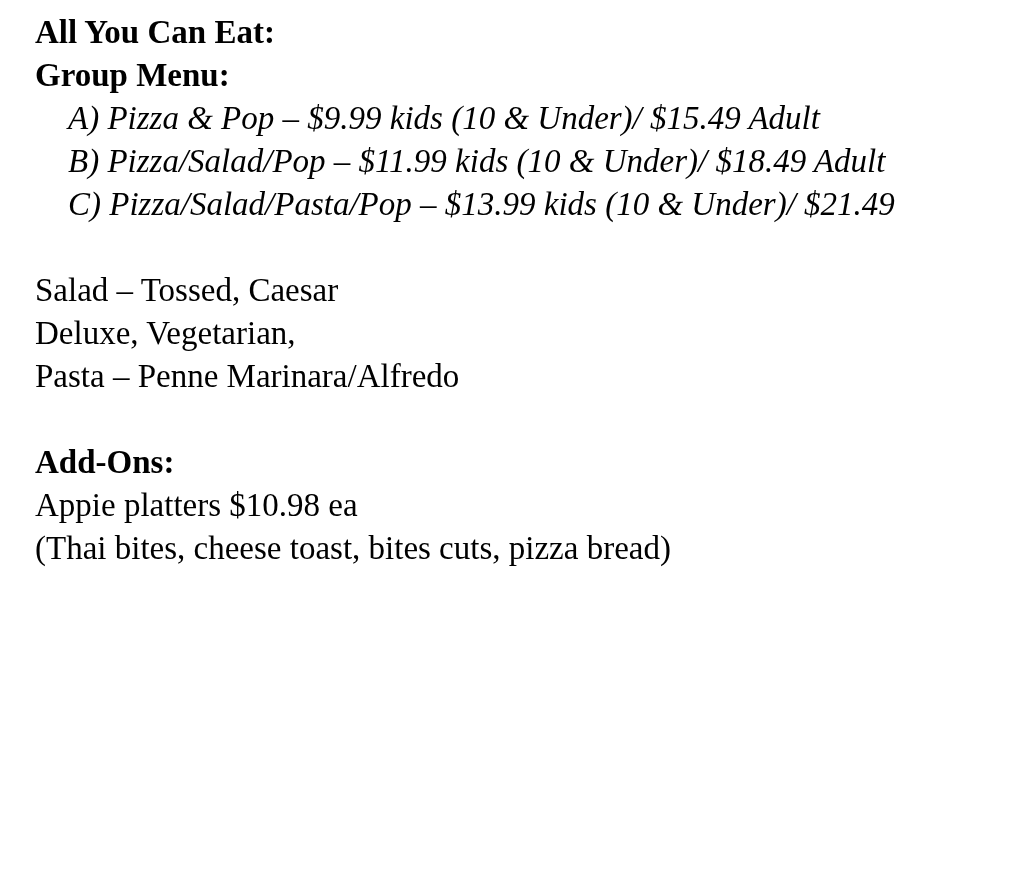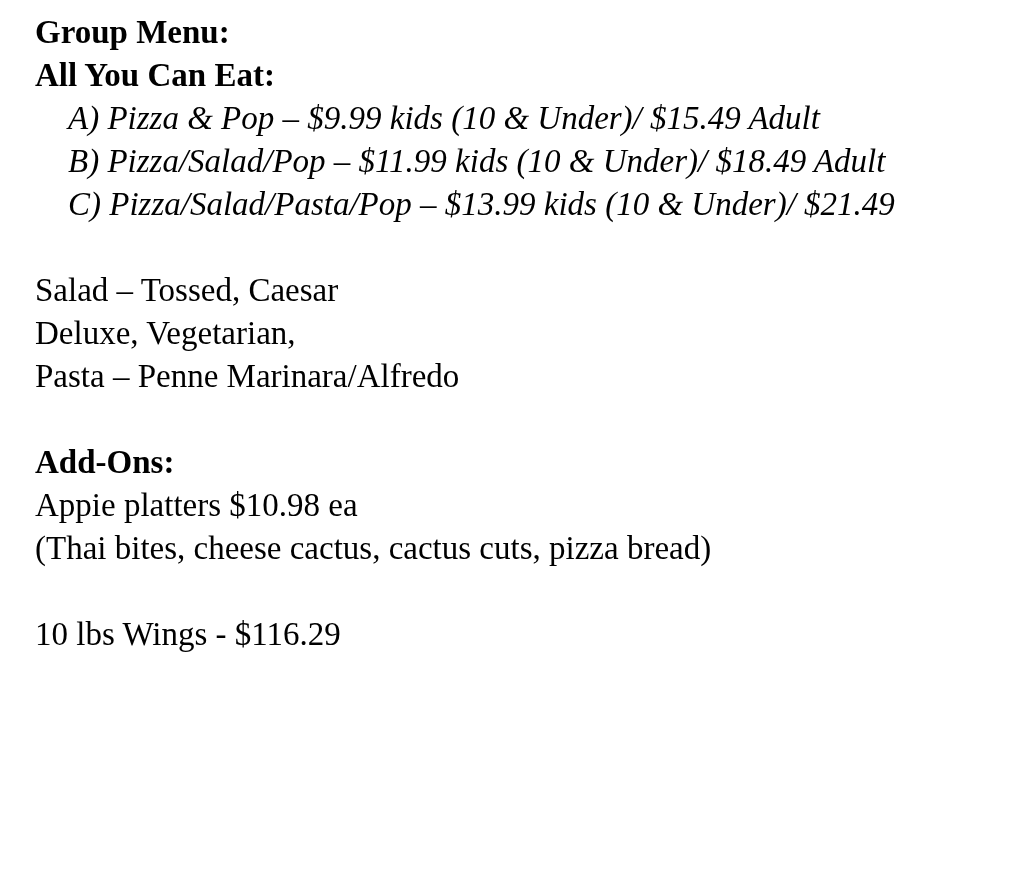--- a/index.html
+++ b/index.html
@@ -36,39 +36,38 @@
   }
   .blank {
     height: 43px;         
   }
 </style>
 </head>
 <body>
 
 <div class="page">
 
+  <p class="line bold">All You Can Eat:</p>
   <p class="line bold">Group Menu:</p>
-  <p class="line bold">All You Can Eat:</p>
 
   <p class="line option">A) Pizza &amp; Pop – $9.99 kids (10 &amp; Under)/ $15.49 Adult</p>
   <p class="line option">B) Pizza/Salad/Pop – $11.99 kids (10 &amp; Under)/ $18.49 Adult</p>
   <p class="line option">C) Pizza/Salad/Pasta/Pop – $13.99 kids (10 &amp; Under)/ $21.49</p>
 
   <div class="blank"></div>
 
   <p class="line">Salad – Tossed, Caesar</p>
   <p class="line">Deluxe, Vegetarian,</p>
   <p class="line">Pasta – Penne Marinara/Alfredo</p>
 
   <div class="blank"></div>
 
   <p class="line bold">Add-Ons:</p>
   <p class="line">Appie platters $10.98 ea</p>
-  <p class="line">(Thai bites, cheese cactus, cactus cuts, pizza bread)</p>
+  <p class="line">(Thai bites, cheese toast, bites cuts, pizza bread)</p>
 
   <div class="blank"></div>
 
-  <p class="line">10 lbs Wings - $116.29</p>
 
   <div class="blank"></div>
 
 
 </div>
 
 </body></html>

